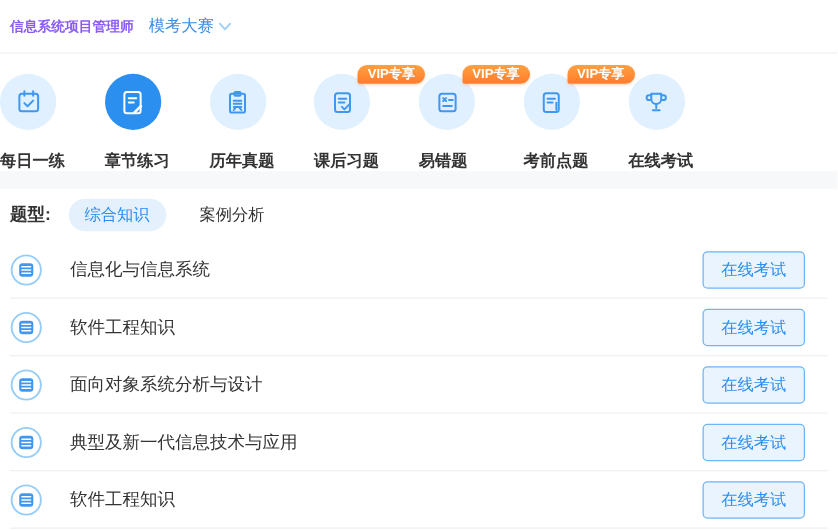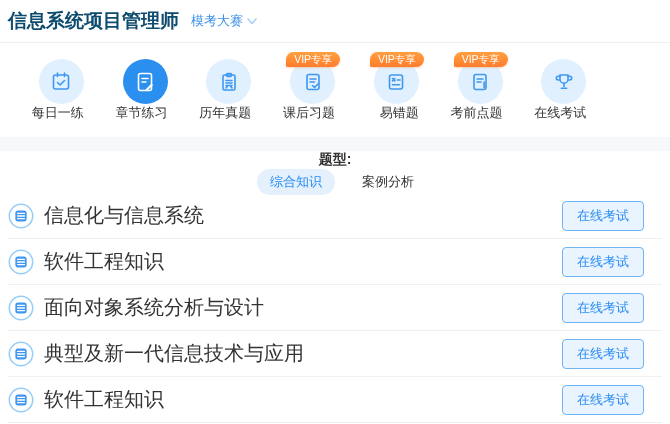--- a/index.html
+++ b/index.html
@@ -4,48 +4,48 @@
 <style>
   * { margin:0; padding:0; box-sizing:border-box; }
   html,body { background:#fff; }
   body {
     width:670px; height:424px; overflow:hidden;
     font-family:"Liberation Sans","DejaVu Sans",sans-serif;
     color:#333;
   }
   
   .header { height:43px; display:flex; align-items:center; padding:0 8px; border-bottom:1px solid #f0f0f0; }
-  .page-title { font-size:19px; font-weight:bold; color:#0c4a6e; }
+  .page-title { font-size:11px; font-weight:bold; color:#8b5cf6; }
   .switch-link { display:flex; align-items:center; margin-left:12px; font-size:13px; color:#3a8ee6; cursor:pointer; text-decoration:none; }
   .switch-link svg { margin-left:3px; }
   
   .nav-row { height:94px; display:grid; grid-template-columns:repeat(8,1fr); padding-top:16px; }
-  .nav-item { position:relative; display:flex; flex-direction:column; align-items:flex-end; cursor:pointer; }
+  .nav-item { position:relative; display:flex; flex-direction:column; align-items:flex-start; cursor:pointer;font-weight:bold; }
   .nav-circle { width:45px; height:45px; border-radius:50%; background:#e0f0fe; display:flex; align-items:center; justify-content:center; }
   .nav-item.active .nav-circle { background:#2b8ff0; }
-  .nav-label { margin-top:0; font-size:13px; color:#333; }
+  .nav-label { margin-top:16px; font-size:13px; color:#333; }
   .vip-badge {
     position:absolute; top:-7px; left:50%; margin-left:-7px; z-index:2;
     background:linear-gradient(180deg,#ffa03f,#ff7c2e);
     color:#fff; font-size:10.5px; line-height:15px; padding:0 8px;
     border-radius:9px 9px 9px 2px; white-space:nowrap;
     box-shadow:0 1px 2px rgba(255,140,50,.35);
   }
   
   .band { height:14px; background:#f7f8f9; }
   
   .content { padding:0 8px; }
-  .filter-row { height:42px; display:flex; align-items:center;flex-direction:column; }
+  .filter-row { height:42px; display:flex; align-items:center; }
   .filter-label { font-size:14px; font-weight:bold; color:#333; }
   .filter-tab { font-size:13px; margin-left:14px; padding:4px 13px; border-radius:14px; color:#333; cursor:pointer; }
   .filter-tab.active { background:#e4f1fd; color:#2a8cf4; }
   
   .chapter-row { height:46px; display:flex; align-items:center; border-bottom:1px solid #f0f0f0; }
   .chapter-icon { width:26px; height:26px; flex:0 0 26px; }
-  .chapter-title { margin-left:10px; font-size:20px; color:#333; }
+  .chapter-title { margin-left:22px; font-size:14px; color:#333; }
   .exam-btn {
     margin-left:auto; margin-right:18px; font-size:13px; color:#2a8cf4;
     background:#e9f4fe; border:1px solid #70b4f3; border-radius:4px;
     padding:5px 14px; cursor:pointer;
     font-family:"Liberation Sans","DejaVu Sans",sans-serif;
   }
 </style>
 </head>
 <body>
 

